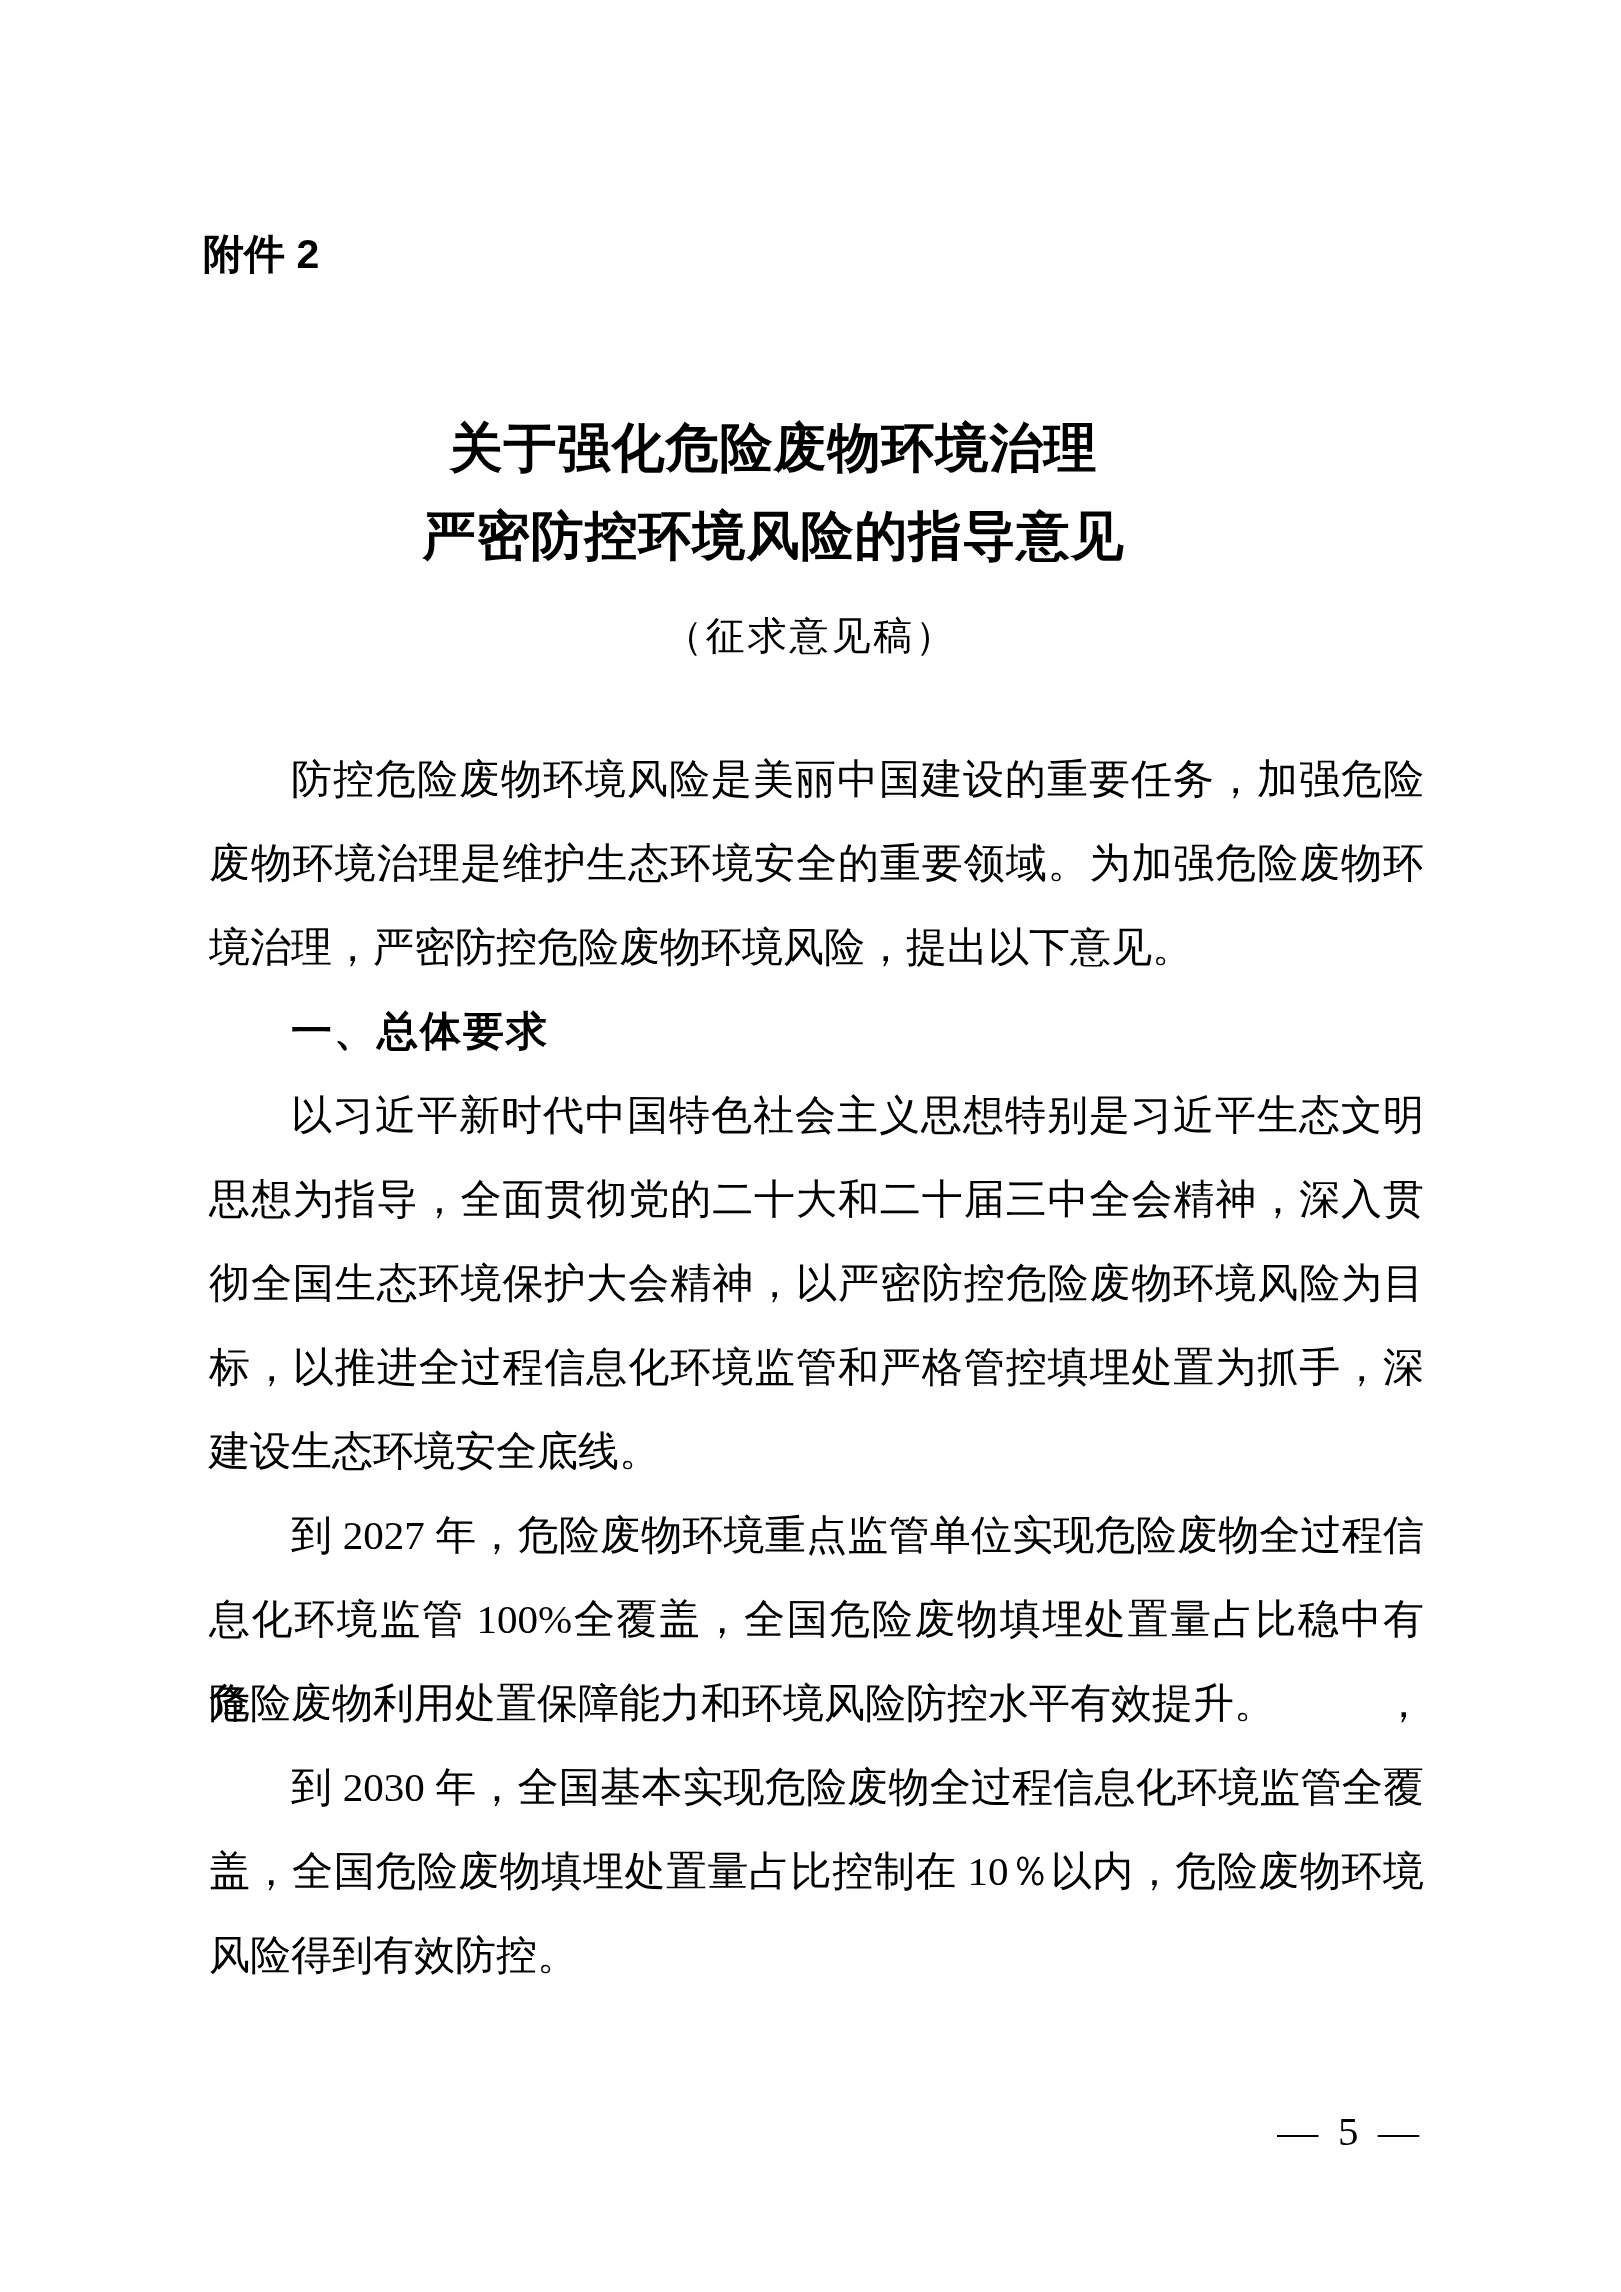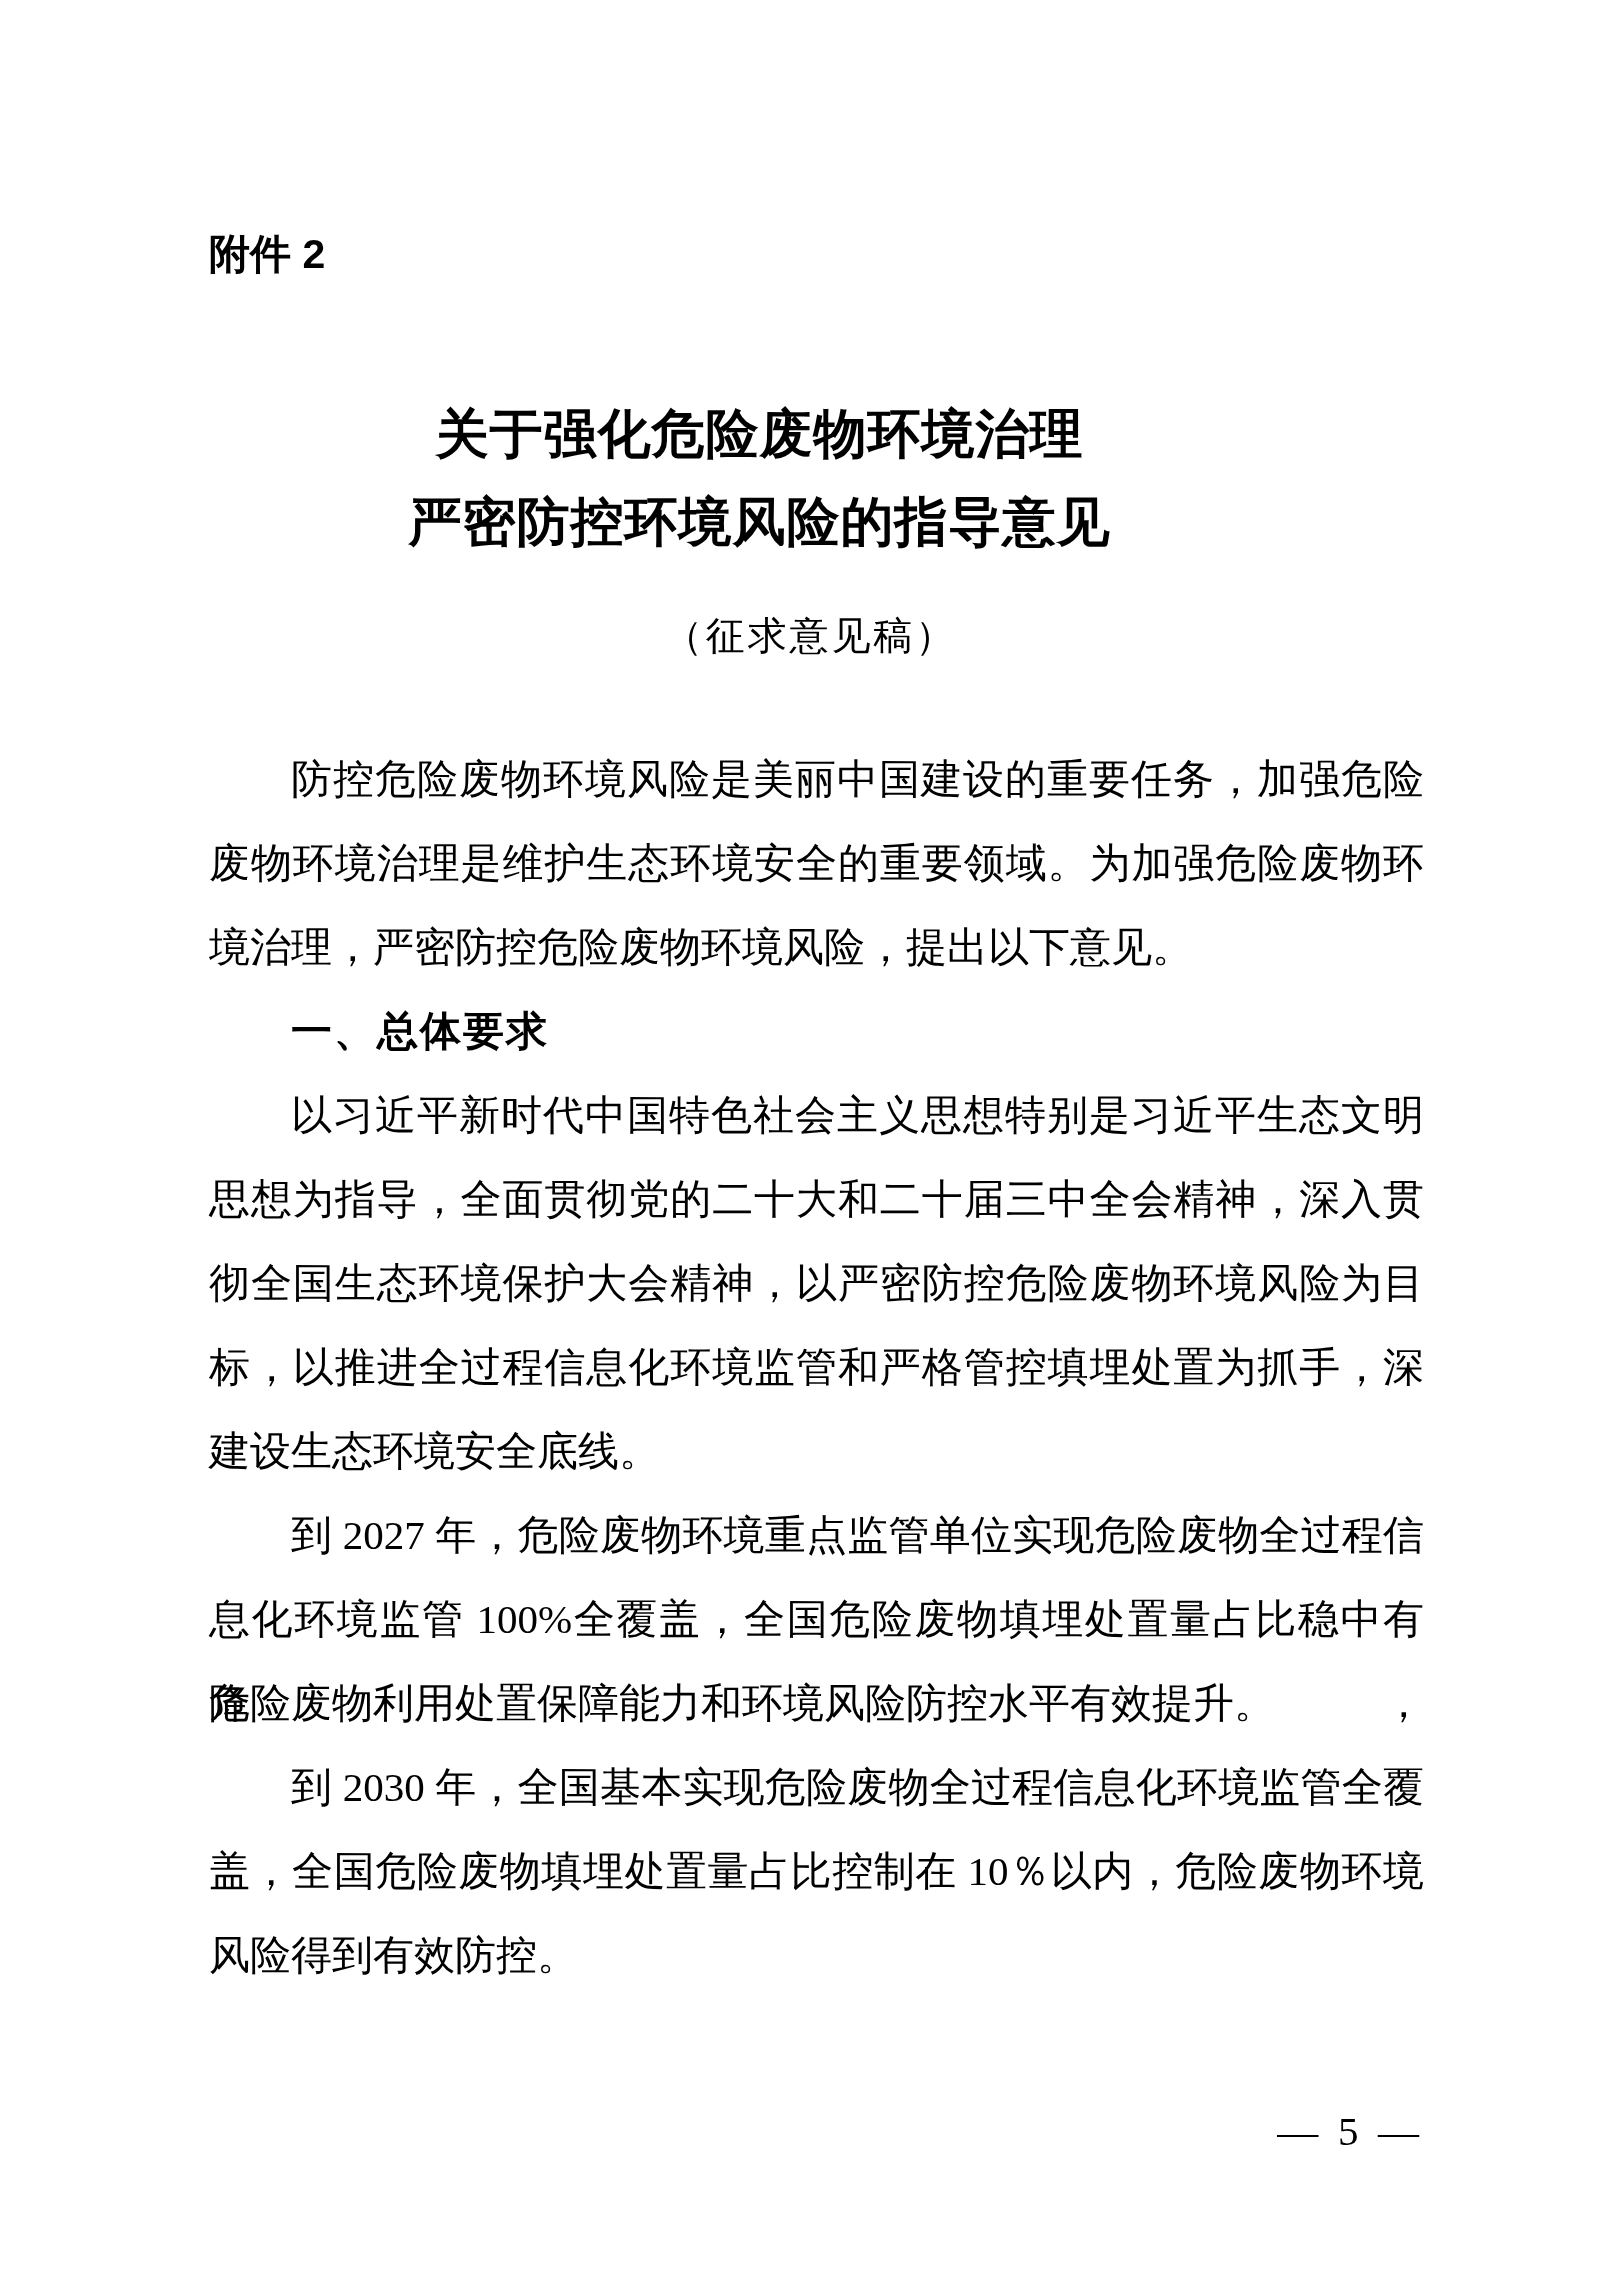--- a/index.html
+++ b/index.html
@@ -12,34 +12,34 @@
     width: 1621px;
     height: 2293px;
     margin: 0 auto;
     background: #ffffff;
     color: #000000;
     font-family: "Liberation Serif", "DejaVu Serif", serif;
     overflow: hidden;
   }
   .attachment-label {
     position: absolute;
-    left: 209px;
+    left: 203px;
     top: 229px;
     font-family: "Liberation Sans", "DejaVu Sans", sans-serif;
     font-weight: 600;
     font-size: 41px;
     line-height: 51px;
     white-space: nowrap;
   }
   .doc-title {
     position: absolute;
     left: 0;
     top: 390px;
     width: 1519px;
-    margin: 0;
+    margin: 14px;
     text-align: center;
     font-family: "Liberation Sans", "DejaVu Sans", sans-serif;
     font-weight: 700;
     font-size: 53px;
     line-height: 88px;
     letter-spacing: 1px;
   }
   .doc-subtitle {
     position: absolute;
     left: 0;

